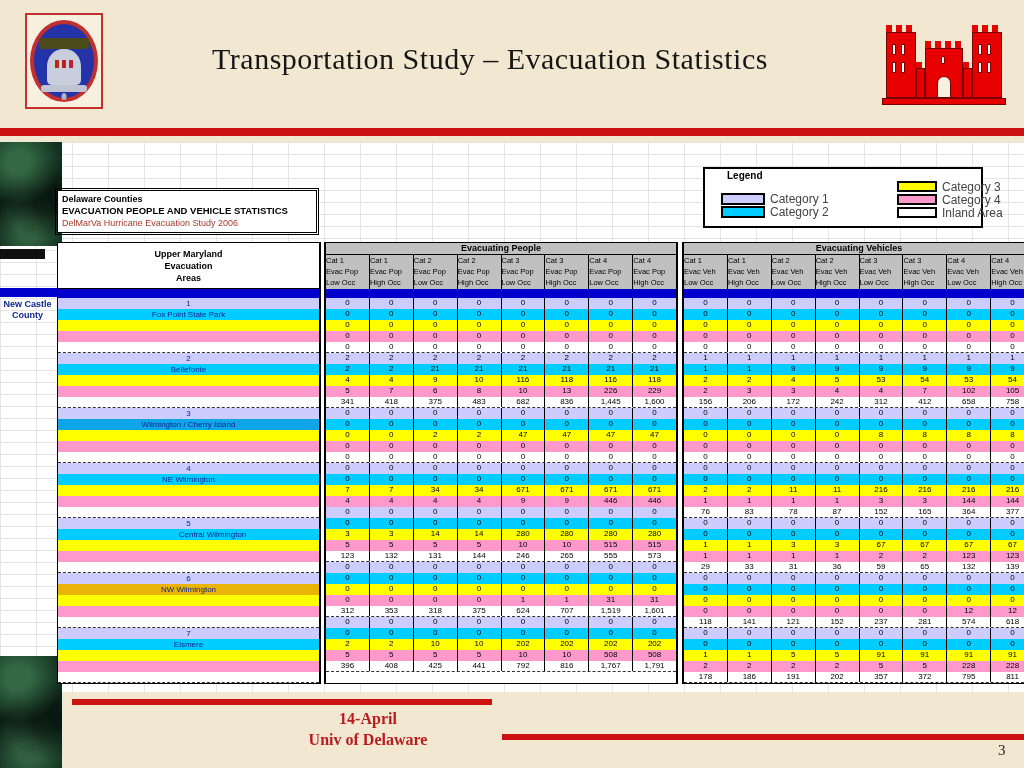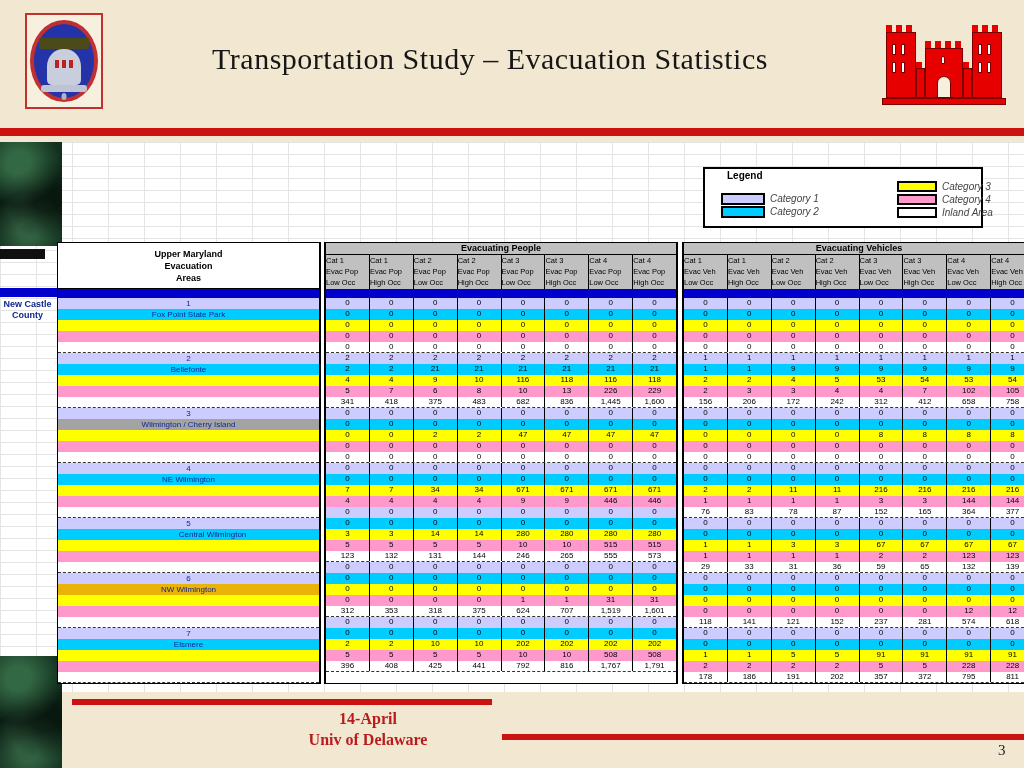--- a/index.html
+++ b/index.html
@@ -65,21 +65,21 @@
   .ib3 { font-size:9px; line-height:12px; color:#A63A2A; }
   
   .legend-box { position:absolute; left:703px; top:167px; width:280px; height:61px;
     border:2px solid #000; background:#FFF; }
   .lg-title { position:absolute; left:22px; top:1px; font-weight:bold; font-size:10px; }
   .lg-col-left  { position:absolute; left:16px;  top:23px; }
   .lg-col-right { position:absolute; left:192px; top:11px; }
   .lg-row { display:flex; align-items:center; height:13px; }
   .lg-swatch { width:44px; height:12px; border:2px solid #000; margin-right:5px; flex:0 0 auto; }
   .lg-swatch.sm { width:40px; height:11px; }
-  .lg-label { font-size:10px; color:#444; white-space:nowrap;font-style:italic; }
+  .lg-label { font-size:12px; color:#444; white-space:nowrap; }
   
   .maintable { position:absolute; left:57px; top:242px; display:flex; align-items:stretch; }
   .name-col { width:263px; border:1px solid #000; background:#FFF; display:flex; flex-direction:column; }
   .area-head { height:46px; border-bottom:1px solid #000; display:flex; flex-direction:column;
     justify-content:center; text-align:center; font-weight:bold; font-size:9px; line-height:12px; }
   .blue-bar { height:9px; flex:0 0 9px; background:#0000CC; }
   .sec-gap { width:5px; background:#FFF; border-left:1px solid #000; border-right:1px solid #000; }
   .sec-gap.g2 { width:6px; }
   .section { display:flex; flex-direction:column; border:1px solid #000; background:#FFF; width:352px; flex:0 0 auto; }
   .sec-title { height:12px; line-height:11px; text-align:center; font-weight:bold; font-size:9px;
@@ -152,20 +152,25 @@
   <div class="marble marble-a"></div>
   <div class="marble marble-b"></div>
   <div class="black-bar"></div>
   <div class="blue-ext" style="background: rgb(0, 0, 204);"></div>
 
   <div class="county-label">
     <div>New Castle</div>
     <div>County</div>
   </div>
 
+  <div class="info-box">
+    <div class="ib1">Delaware Counties</div>
+    <div class="ib2">EVACUATION PEOPLE AND VEHICLE STATISTICS</div>
+    <div class="ib3">DelMarVa Hurricane Evacuation Study 2006</div>
+  </div>
 
   <div class="legend-box">
     <div class="lg-title">Legend</div>
     <div class="lg-col-left">
         <div class="lg-row">
           <span class="lg-swatch" style="background: rgb(204, 204, 255);"></span>
           <span class="lg-label">Category 1</span>
         </div>
         <div class="lg-row">
           <span class="lg-swatch" style="background: rgb(0, 204, 255);"></span>
@@ -201,21 +206,21 @@
           <div class="nrow" style="background: rgb(0, 204, 255);">Fox Point State Park</div>
           <div class="nrow" style="background: rgb(255, 255, 0);"></div>
           <div class="nrow" style="background: rgb(255, 153, 204);"></div>
           <div class="nrow zend" style="background: rgb(255, 255, 255);"></div>
           <div class="nrow" style="background: rgb(204, 204, 255);">2</div>
           <div class="nrow" style="background: rgb(0, 204, 255);">Bellefonte</div>
           <div class="nrow" style="background: rgb(255, 255, 0);"></div>
           <div class="nrow" style="background: rgb(255, 153, 204);"></div>
           <div class="nrow zend" style="background: rgb(255, 255, 255);"></div>
           <div class="nrow" style="background: rgb(204, 204, 255);">3</div>
-          <div class="nrow" style="background: #a3a3a3;">Wilmington / Cherry Island</div>
+          <div class="nrow" style="background: #0ea5e9;">Wilmington / Cherry Island</div>
           <div class="nrow" style="background: rgb(255, 255, 0);"></div>
           <div class="nrow" style="background: rgb(255, 153, 204);"></div>
           <div class="nrow zend" style="background: rgb(255, 255, 255);"></div>
           <div class="nrow" style="background: rgb(204, 204, 255);">4</div>
           <div class="nrow" style="background: rgb(0, 204, 255);">NE Wilmington</div>
           <div class="nrow" style="background: rgb(255, 255, 0);"></div>
           <div class="nrow" style="background: rgb(255, 153, 204);"></div>
           <div class="nrow zend" style="background: rgb(255, 255, 255);"></div>
           <div class="nrow" style="background: rgb(204, 204, 255);">5</div>
           <div class="nrow" style="background: rgb(0, 204, 255); padding-left: 48px;">Central Wilmington</div>

